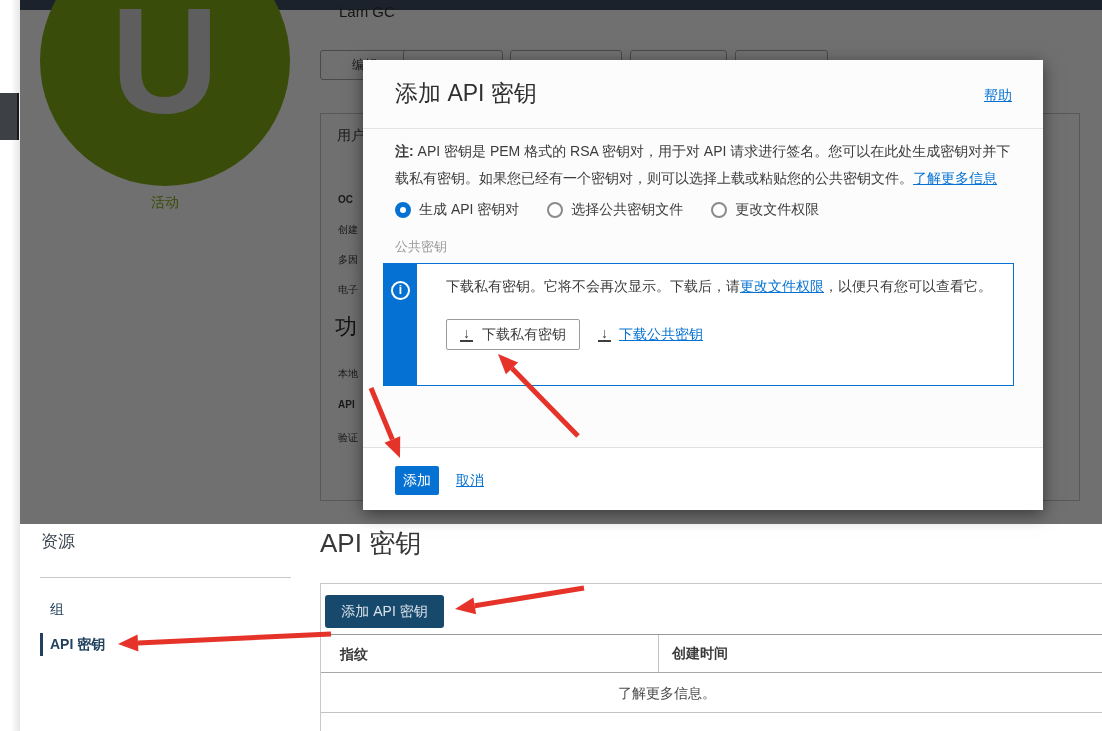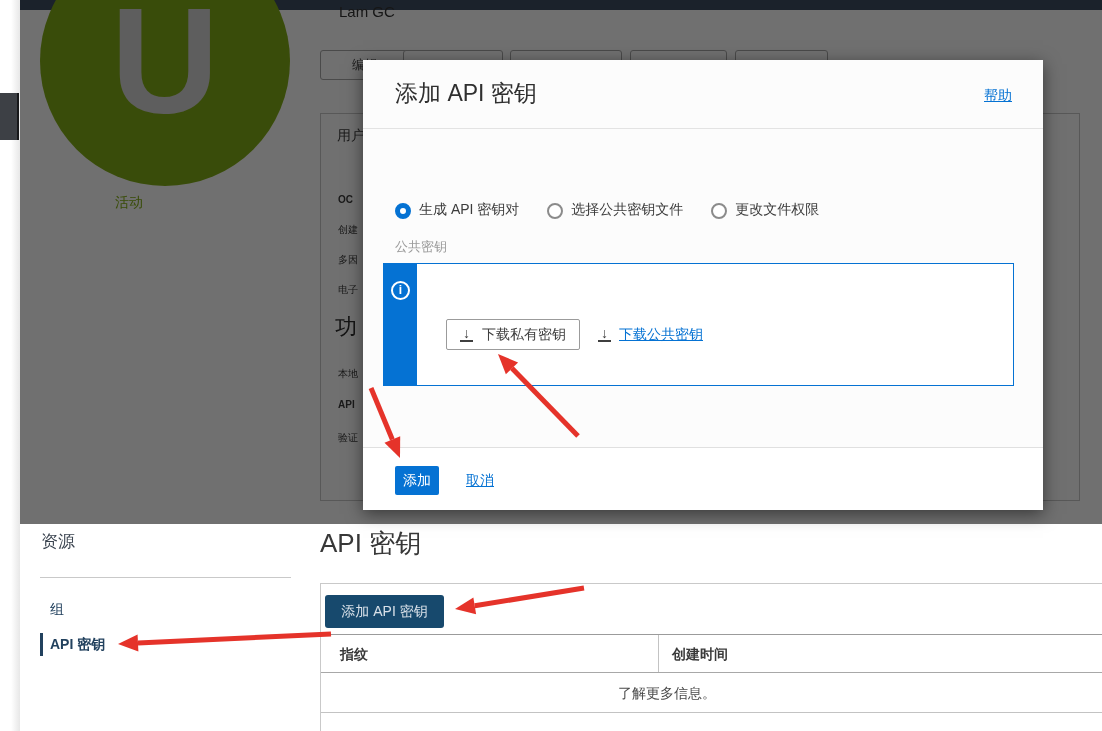--- a/index.html
+++ b/index.html
@@ -14,21 +14,21 @@
     background:linear-gradient(to right,#ffffff 55%,#e7e7e7 100%);}
   .left-dark-rect{position:absolute;left:0;top:93px;width:19px;height:47px;background:#3d4045;border-right:2px solid #17181a;}
 
   
   .bg-page{position:absolute;left:20px;top:0;width:1082px;height:731px;background:#fff;z-index:1;}
   .topbar{position:absolute;left:0;top:0;width:1082px;height:10px;background:#3e4e63;}
   .bg-title{position:absolute;left:302px;top:3px;font-size:15px;color:#333;margin-left:17px;}
   .avatar{position:absolute;left:20px;top:-64px;width:250px;height:250px;border-radius:50%;
     background:#83ae17;display:flex;align-items:center;justify-content:center;}
   .avatar-letter{font-size:150px;font-weight:bold;color:#d5d5d5;line-height:1;}
-  .status-label{position:absolute;left:95px;top:194px;width:100px;font-size:14px;color:#84af17;}
+  .status-label{position:absolute;left:95px;top:194px;width:100px;text-align:center;font-size:14px;color:#84af17;}
   .bg-actions{position:absolute;left:0;top:50px;height:30px;}
   .bg-btn{position:absolute;top:0;height:30px;border:1px solid #a8a8a8;border-radius:3px;background:#fff;
     font-size:13px;color:#3c3c3c;display:flex;align-items:center;justify-content:center;}
   .bg-btn.b1{left:300px;width:90px;}
   .bg-btn.b2{left:383px;width:100px;}
   .bg-btn.b3{left:490px;width:112px;}
   .bg-btn.b4{left:610px;width:97px;}
   .bg-btn.b5{left:715px;width:93px;}
   .user-panel{position:absolute;left:300px;top:113px;width:760px;height:388px;border:1px solid #c9c9c9;background:#fff;}
   .user-panel .tab{position:absolute;left:16px;top:13px;font-size:14px;color:#3c3c3c;}
@@ -46,55 +46,55 @@
   .res-list{position:absolute;left:0;top:68px;margin:0;padding:0;list-style:none;width:280px;}
   .res-item{position:relative;height:35px;line-height:35px;padding-left:30px;font-size:14px;color:#22415e;cursor:pointer;}
   .res-item.selected{font-weight:bold;}
   .res-item.selected::before{content:"";position:absolute;left:20px;top:6px;width:3px;height:23px;background:#22415e;}
   .apikeys-heading{position:absolute;left:300px;top:2px;font-size:26px;color:#383838;}
   .apikeys-panel{position:absolute;left:300px;top:59px;width:802px;height:200px;border:1px solid #c9c9c9;border-right:none;background:#fff;}
   .add-key-btn{position:absolute;left:4px;top:11px;width:119px;height:33px;background:#17496d;border:none;border-radius:3px;
     color:#d9e1e9;font-size:14px;font-family:inherit;cursor:pointer;}
   .tbl-header{position:absolute;left:0;top:50px;width:100%;height:39px;border-top:1px solid #9b9b9b;border-bottom:1px solid #a8a8a8;}
   .tbl-header .col1{position:absolute;left:19px;top:0;line-height:39px;font-size:14px;font-weight:bold;color:#3a3a3a;}
-  .tbl-header .col2{position:absolute;left:351px;top:0;line-height:39px;font-size:14px;font-weight:bold;color:#3a3a3a;}
+  .tbl-header .col2{position:absolute;left:351px;top:0;line-height:39px;font-size:14px;font-weight:bold;color:#3a3a3a;font-family:Liberation Mono, monospace;}
   .tbl-coldivider{position:absolute;left:337px;top:0;width:1px;height:100%;background:#c3c3c3;}
   .tbl-empty{position:absolute;left:0;top:90px;width:100%;height:39px;border-bottom:1px solid #c3c3c3;}
   .tbl-empty span{position:absolute;left:297px;top:0;line-height:39px;font-size:14px;color:#4a4a4a;}
 
   
   .modal{position:absolute;left:363px;top:60px;width:680px;height:450px;background:#fcfcfc;z-index:20;
     box-shadow:0 4px 16px rgba(0,0,0,0.5);}
   .modal-header{position:absolute;left:0;top:0;width:100%;height:69px;border-bottom:1px solid #e3e3e3;}
   .modal-title{position:absolute;left:32px;top:18px;font-size:23px;color:#2f2f2f;}
   .help-link{position:absolute;right:31px;top:27px;font-size:14px;text-decoration:underline;cursor:pointer;}
   .modal-note{position:absolute;left:32px;top:78px;width:624px;font-size:14px;line-height:27px;color:#3c3c3c;}
   .modal-note b{font-weight:bold;}
   .link{color:#0572d3;text-decoration:underline;cursor:pointer;}
   .radio-row{position:absolute;left:32px;top:141px;display:flex;gap:28px;align-items:center;}
-  .radio-group{display:flex;align-items:flex-end;gap:8px;cursor:pointer;}
+  .radio-group{display:flex;align-items:center;gap:8px;cursor:pointer;}
   .radio{width:16px;height:16px;border-radius:50%;border:2px solid #8b8b8b;background:#fff;flex:0 0 auto;}
   .radio.selected{border:5px solid #0572d3;}
   .radio-label{font-size:14px;color:#3c3c3c;white-space:nowrap;}
   .pubkey-label{position:absolute;left:32px;top:178px;font-size:13px;color:#9a9a9a;font-family:Liberation Serif, serif;}
   .info-box{position:absolute;left:20px;top:203px;width:631px;height:123px;border:1px solid #0572d3;background:#fff;}
   .info-stripe{position:absolute;left:0;top:0;width:33px;height:100%;background:#0572d3;}
   .info-icon{position:absolute;left:7px;top:17px;width:19px;height:19px;border:2px solid #fff;border-radius:50%;
     color:#fff;font-size:12px;font-weight:bold;text-align:center;line-height:15px;}
   .info-msg{position:absolute;left:62px;top:12px;width:556px;font-size:14px;line-height:20px;color:#3c3c3c;}
   .info-actions{position:absolute;left:62px;top:55px;display:flex;align-items:center;gap:18px;}
   .dl-btn{display:flex;align-items:center;gap:9px;height:31px;padding:0 13px;border:1px solid #9b9b9b;border-radius:2px;
     background:#fff;font-size:14px;color:#3f3f3f;font-family:inherit;cursor:pointer;}
   .dl-icon{display:inline-block;width:13px;text-align:center;font-size:14px;font-weight:bold;line-height:12px;
     border-bottom:2px solid currentColor;padding-bottom:1px;color:#3f3f3f;}
   .dl-public{display:flex;align-items:center;gap:8px;font-size:14px;cursor:pointer;}
   .modal-footer{position:absolute;left:0;top:387px;width:100%;height:63px;background:#fff;border-top:1px solid #e0e0e0;}
   .add-btn{position:absolute;left:32px;top:18px;width:44px;height:29px;background:#0572d3;color:#fff;border:none;
     border-radius:2px;font-size:14px;font-family:inherit;cursor:pointer;}
-  .cancel-link{position:absolute;left:103px;top:24px;font-size:14px;text-decoration:underline;cursor:pointer;}
+  .cancel-link{position:absolute;left:93px;top:24px;font-size:14px;text-decoration:underline;cursor:pointer;}
 
   
   .arrows{position:absolute;left:0;top:0;width:1102px;height:731px;z-index:50;pointer-events:none;}
 </style>
 </head>
 <body>
 
 <div class="stage">
 
   <div class="bg-page">
@@ -149,20 +149,21 @@
       </div>
     </div>
   </div>
 
   <div class="modal">
     <div class="modal-header">
       <div class="modal-title">添加 API 密钥</div>
       <span class="help-link link" style="color: rgb(5, 114, 211);">帮助</span>
     </div>
 
+    <div class="modal-note"><b>注:</b><span> API 密钥是 PEM 格式的 RSA 密钥对，用于对 API 请求进行签名。您可以在此处生成密钥对并下载私有密钥。如果您已经有一个密钥对，则可以选择上载或粘贴您的公共密钥文件。</span><span class="link" style="color: rgb(5, 114, 211);">了解更多信息</span></div>
 
     <div class="radio-row">
       <div class="radio-group">
         <span class="radio selected"></span>
         <span class="radio-label">生成 API 密钥对</span>
       </div>
       <div class="radio-group">
         <span class="radio"></span>
         <span class="radio-label">选择公共密钥文件</span>
       </div>
@@ -171,20 +172,21 @@
         <span class="radio-label">更改文件权限</span>
       </div>
     </div>
 
     <div class="pubkey-label">公共密钥</div>
 
     <div class="info-box">
       <div class="info-stripe">
         <div class="info-icon">i</div>
       </div>
+      <div class="info-msg"><span>下载私有密钥。它将不会再次显示。下载后，请</span><span class="link" style="color: rgb(5, 114, 211);">更改文件权限</span><span>，以便只有您可以查看它。</span></div>
       <div class="info-actions">
         <button class="dl-btn">
           <span class="dl-icon">↓</span>
           <span>下载私有密钥</span>
         </button>
         <div class="dl-public">
           <span class="dl-icon">↓</span>
           <span class="link" style="color: rgb(5, 114, 211);">下载公共密钥</span>
         </div>
       </div>

